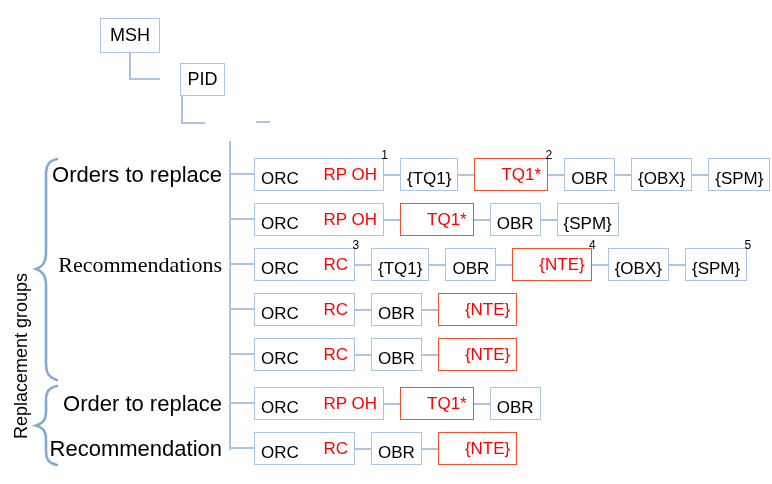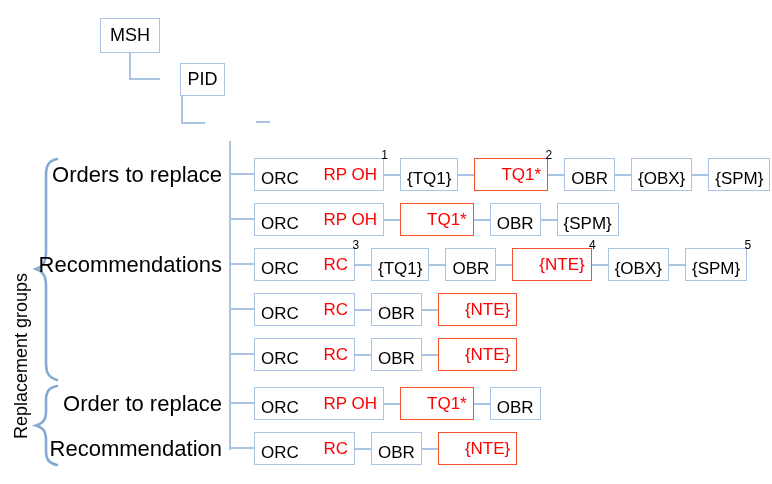--- a/index.html
+++ b/index.html
@@ -87,21 +87,21 @@
       <div class="hline" style="left: 229px; top: 218px; width: 26px;"></div>
       <div class="row" style="left: 254px; top: 203px;">
         <div class="box"><span class="t black">ORC </span><span class="t red">RP OH</span></div>
         <div class="seg"></div>
         <div class="box red"><span class="t red">TQ1*</span></div>
         <div class="seg"></div>
         <div class="box"><span class="t black">OBR</span></div>
         <div class="seg"></div>
         <div class="box"><span class="t black">{SPM}</span></div>
       </div>
-      <div class="row-label" style="top: 248px;">Recommendations</div>
+      <div class="row-label" style="top: 248px; font-family: Liberation Serif, serif;">Recommendations</div>
       <div class="hline" style="left: 229px; top: 263px; width: 26px;"></div>
       <div class="row" style="left: 254px; top: 248px;">
         <div class="box"><span class="t black">ORC </span><span class="t red">RC</span><span class="sup">3</span></div>
         <div class="seg"></div>
         <div class="box"><span class="t black">{TQ1}</span></div>
         <div class="seg"></div>
         <div class="box"><span class="t black">OBR</span></div>
         <div class="seg"></div>
         <div class="box red"><span class="t red">{NTE}</span><span class="sup">4</span></div>
         <div class="seg"></div>

